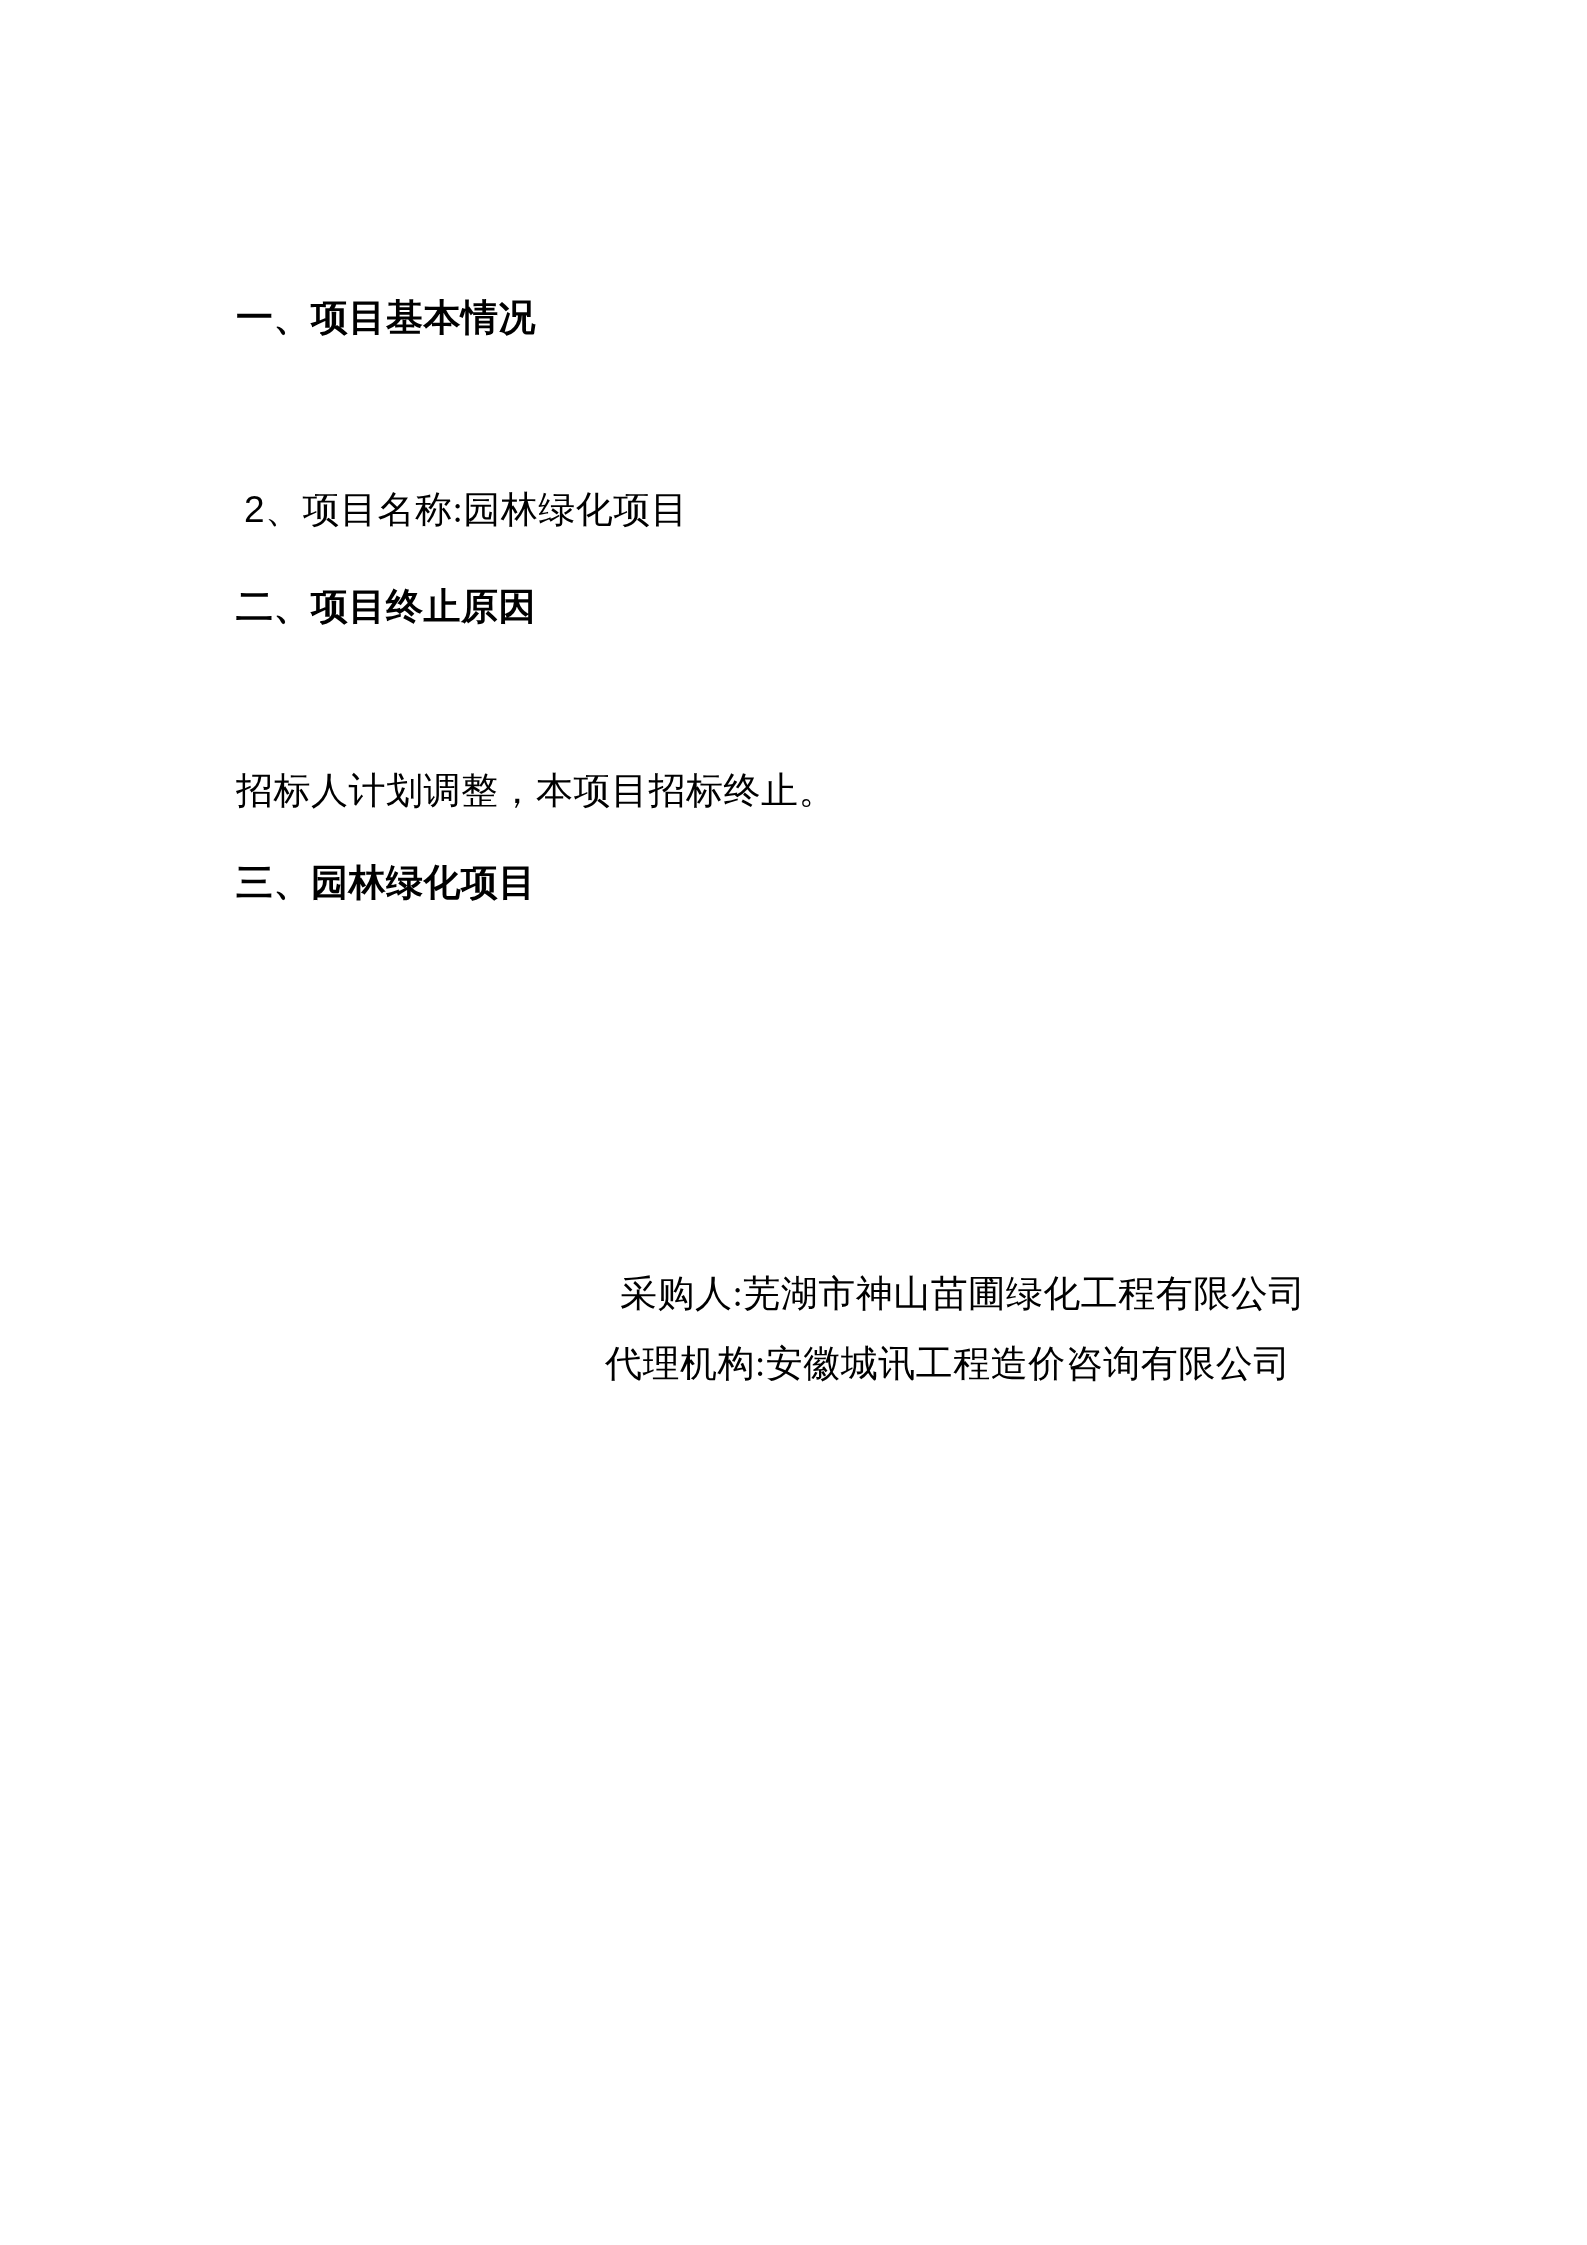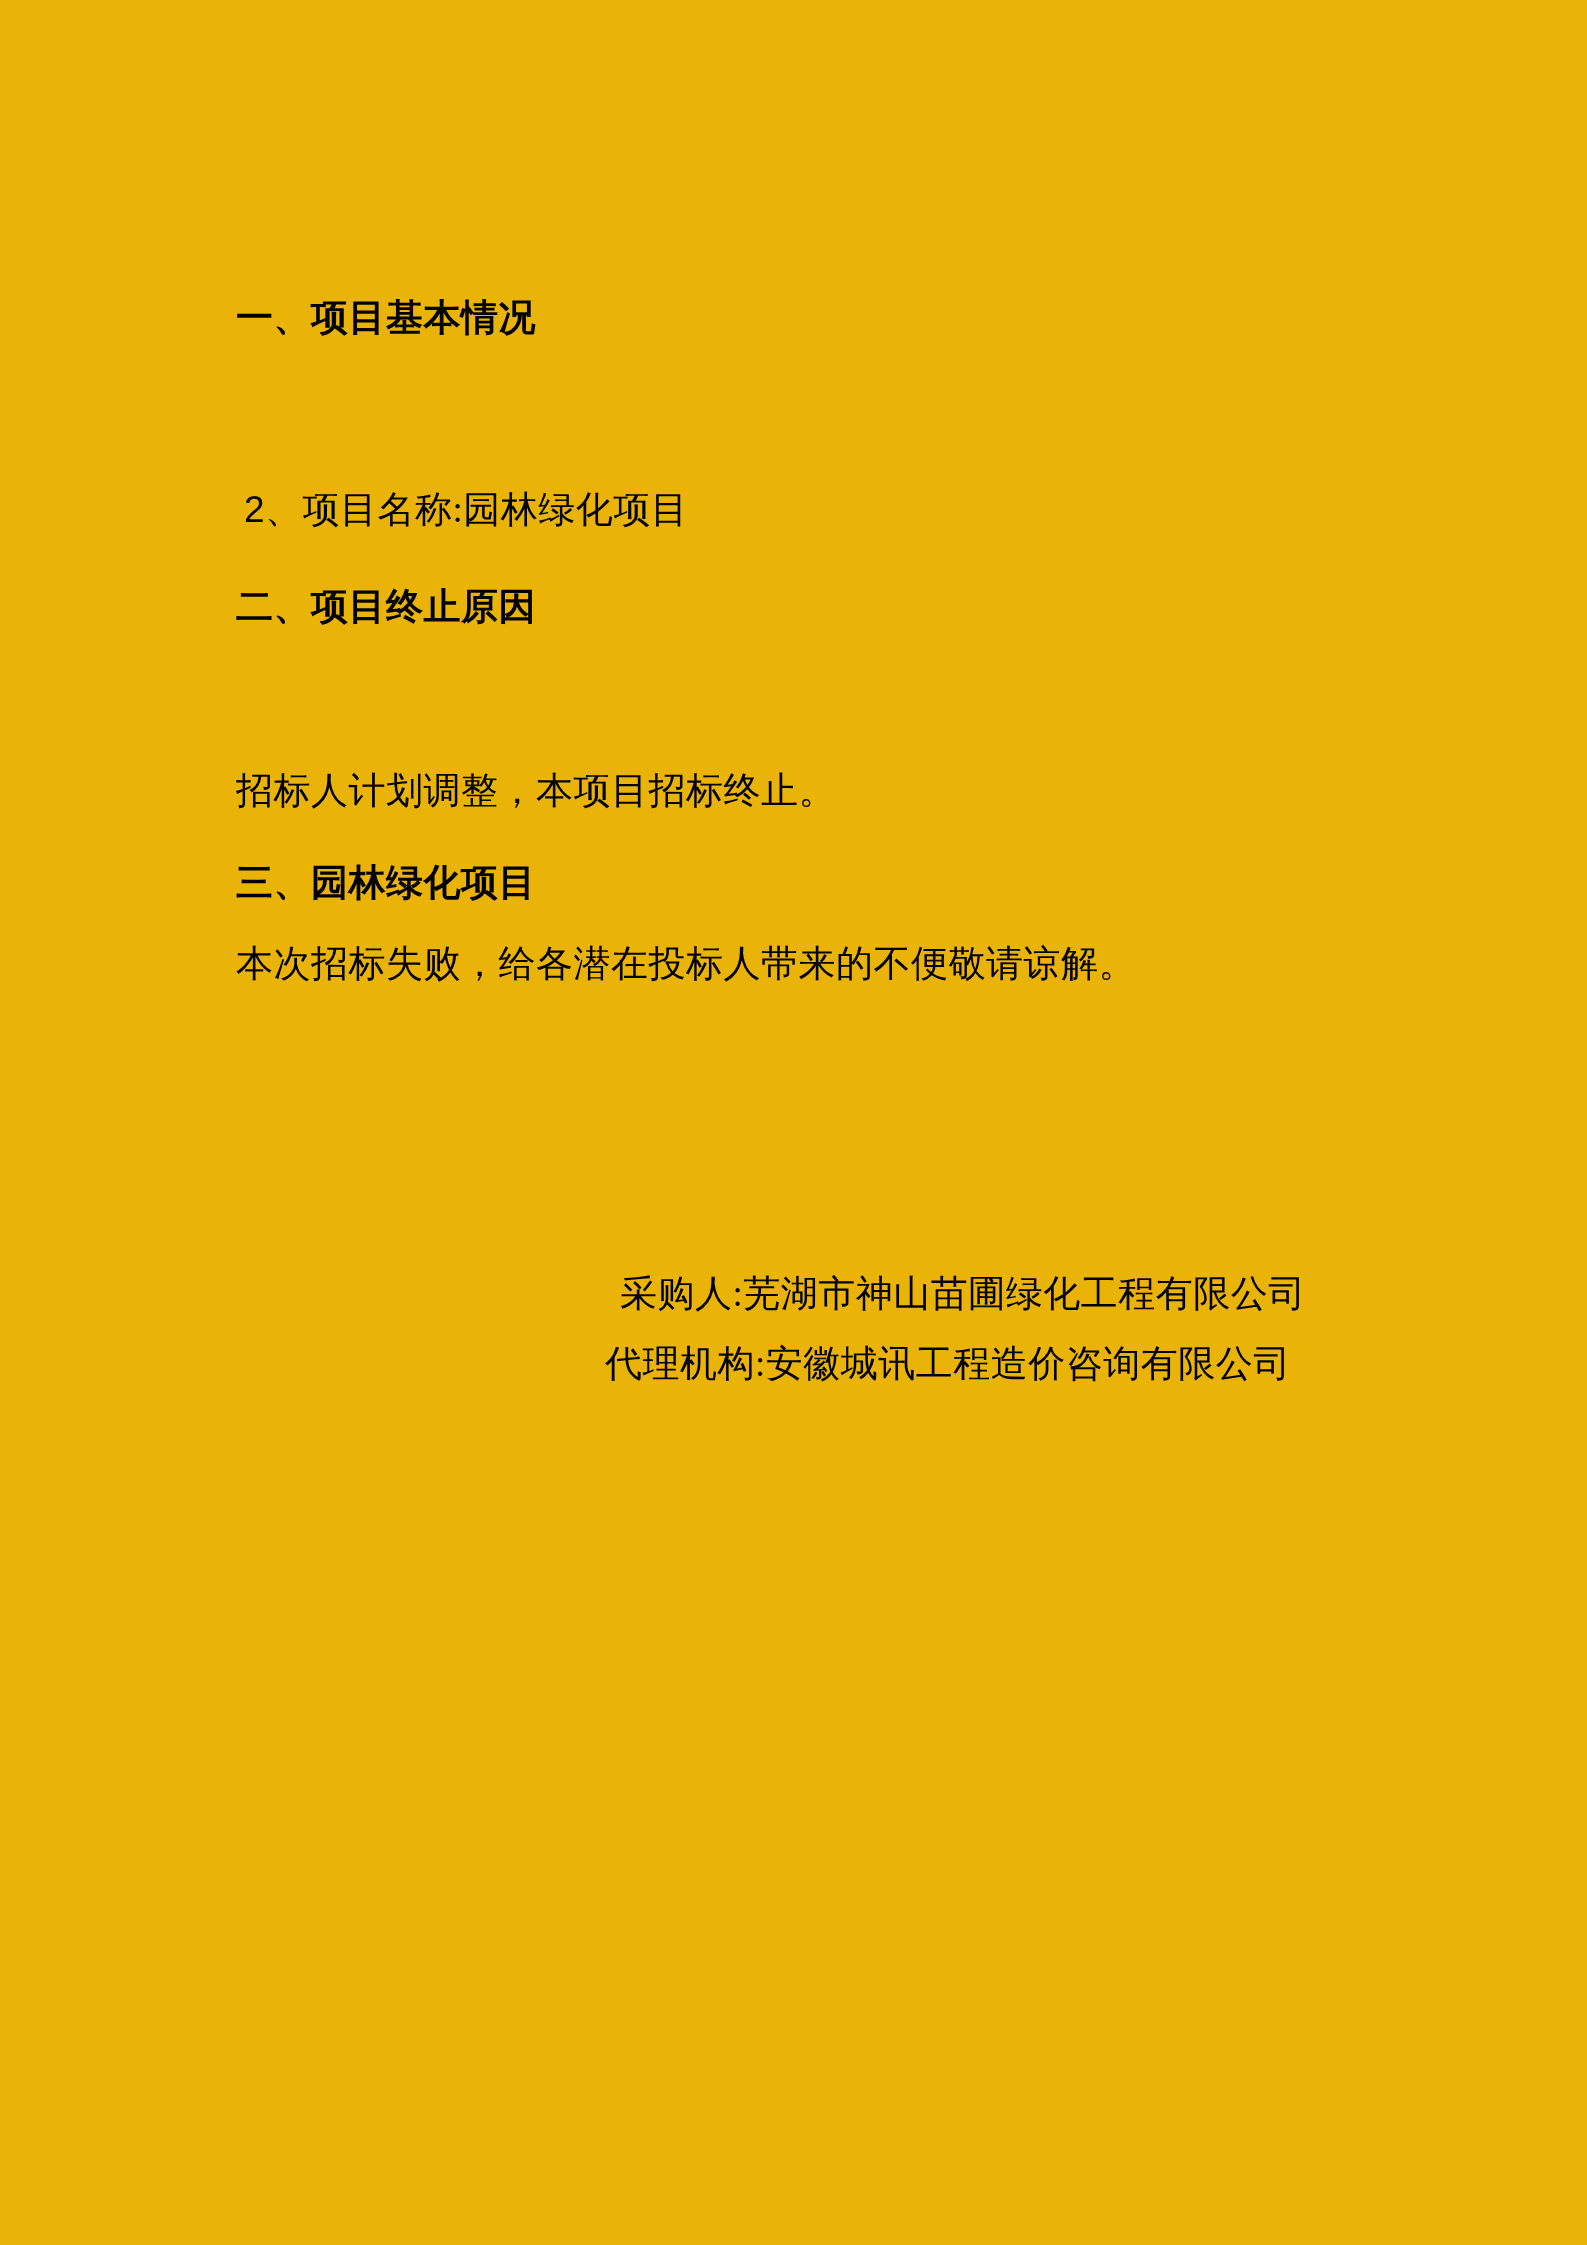--- a/index.html
+++ b/index.html
@@ -5,21 +5,21 @@
   html, body {
     margin: 0;
     padding: 0;
     background: #e8e8e8;
   }
   .page {
     position: relative;
     width: 1587px;
     height: 2245px;
     margin: 0 auto;
-    background: #eab308;
+    background: #ffffff;
     color: #000000;
     font-family: "Liberation Serif", "DejaVu Serif", serif;
     overflow: hidden;
   }
   .line {
     position: absolute;
     margin: 0;
     font-size: 37px;
     line-height: 46px;
     white-space: pre;
@@ -41,20 +41,19 @@
 
 
   <p class="line" style="left:244px; top:487px"><span class="num">2</span><span>、项目名称:</span><span>园林绿化项目</span></p>
 
   <p class="line heading" style="left:236px; top:584px">二、项目终止原因</p>
 
   <p class="line" style="left:236px; top:768px">招标人计划调整，本项目招标终止。</p>
 
   <p class="line heading" style="left:236px; top:860px">三、园林绿化项目</p>
 
-  <p class="line" style="left:236px; top:941px">本次招标失败，给各潜在投标人带来的不便敬请谅解。</p>
 
   <p class="line" style="left:605px; top:1341px"><span>代理机构:</span><span>安徽城讯工程造价咨询有限公司</span></p>
 
   <p class="line" style="left:620px; top:1271px"><span>采购人:</span><span>芜湖市神山苗圃绿化工程有限公司</span></p>
 
 
 </div>
 
 </body></html>

